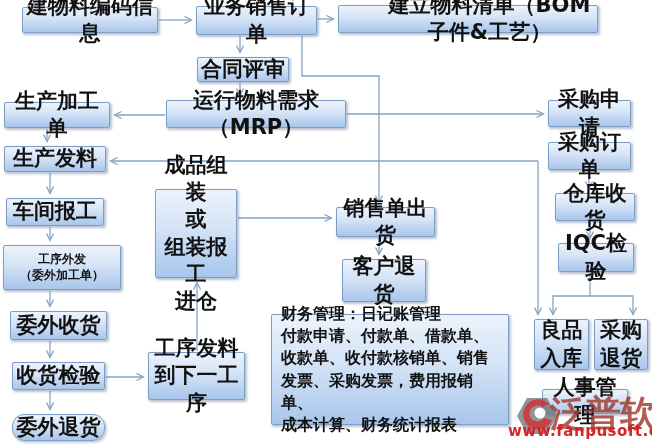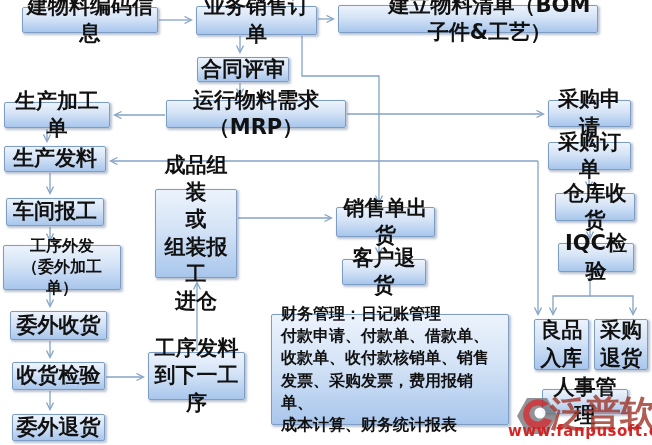--- a/index.html
+++ b/index.html
@@ -90,32 +90,32 @@
     <div class="node" style="left: 548px; top: 100px; width: 83px; height: 27px;"><span>采购申请</span></div>
     <div class="node" style="left: 4px; top: 146px; width: 102px; height: 26px;"><span>生产发料</span></div>
     <div class="node" style="left: 548px; top: 142px; width: 83px; height: 28px;"><span>采购订单</span></div>
     <div class="node" style="left: 6px; top: 198px; width: 98px; height: 28px;"><span>车间报工</span></div>
     <div class="node" style="left: 155px; top: 189px; width: 82px; height: 89px;"><span>成品组装
 或
 组装报工
 进仓</span></div>
     <div class="node" style="left: 336px; top: 207px; width: 99px; height: 30px;"><span>销售单出货</span></div>
     <div class="node" style="left: 555px; top: 193px; width: 80px; height: 28px;"><span>仓库收货</span></div>
-    <div class="node" style="left: 342px; top: 259px; width: 84px; height: 26px; justify-content: center;"><span>客户退货</span></div>
+    <div class="node" style="left: 342px; top: 259px; width: 84px; height: 43px; justify-content: center;"><span>客户退货</span></div>
     <div class="node" style="left: 558px; top: 243px; width: 76px; height: 29px;"><span>IQC检验</span></div>
-    <div class="node" style="left: 3px; top: 245px; width: 118px; height: 45px; font-size: 16px; text-align: center;"><span>工序外发
+    <div class="node" style="left: 3px; top: 245px; width: 118px; height: 45px; font-size: 12px; text-align: center;"><span>工序外发
 （委外加工单）</span></div>
     <div class="node" style="left: 10px; top: 311px; width: 97px; height: 29px;"><span>委外收货</span></div>
     <div class="node" style="left: 534px; top: 319px; width: 55px; height: 51px;"><span>良品
 入库</span></div>
     <div class="node" style="left: 594px; top: 319px; width: 54px; height: 51px;"><span>采购
 退货</span></div>
     <div class="node" style="left: 12px; top: 362px; width: 93px; height: 28px;"><span>收货检验</span></div>
     <div class="node" style="left: 148px; top: 352px; width: 97px; height: 48px;"><span>工序发料
 到下一工序</span></div>
     <div class="node left" style="left: 271px; top: 314px; width: 238px; height: 111px; font-size: 16px;"><span>财务管理：日记账管理
 付款申请、付款单、借款单、
 收款单、收付款核销单、销售
 发票、采购发票，费用报销单、
 成本计算、财务统计报表</span></div>
-    <div class="node" style="left: 12px; top: 414px; width: 93px; height: 27px;"><span>委外退货</span></div>
+    <div class="node" style="left: 12px; top: 414px; width: 93px; height: 27px; border-radius: 12px;"><span>委外退货</span></div>
     <div class="node" style="left: 542px; top: 389px; width: 86px; height: 25px;"><span>人事管理</span></div>
   </div>
 
 </body></html>

